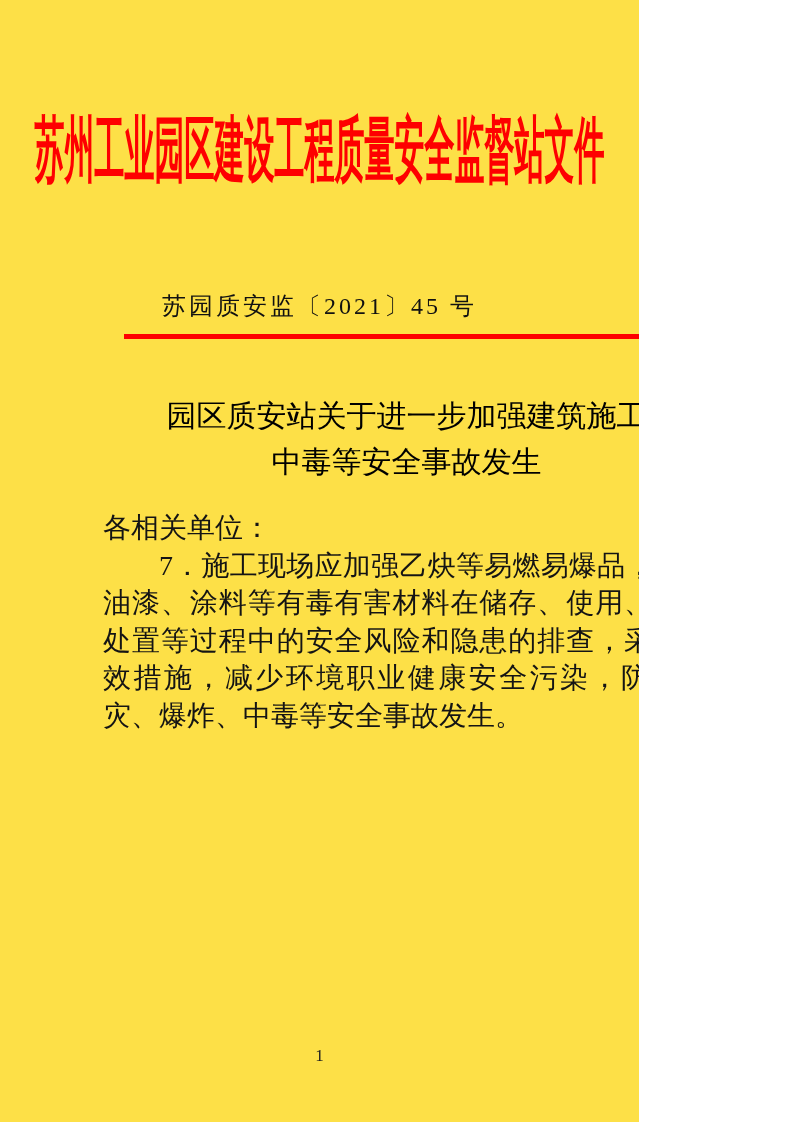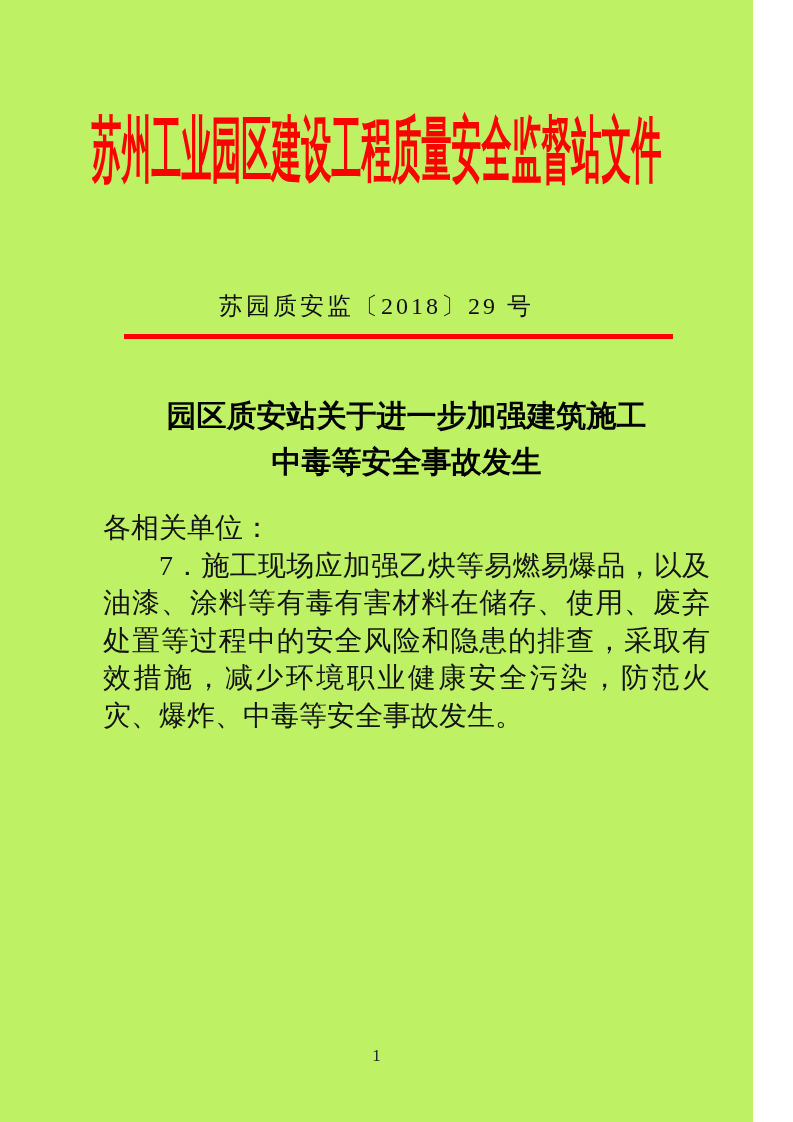--- a/index.html
+++ b/index.html
@@ -2,23 +2,23 @@
 <html><head>
 <meta charset="utf-8">
 <style>
   html, body {
     margin: 0;
     padding: 0;
     background: #ffffff;
   }
   .page {
     position: relative;
-    width: 753px;
+    width: 639px;
     height: 1122px;
-    background: #bef264;
+    background: #fde047;
     overflow: hidden;
     font-family: "Liberation Serif", "DejaVu Serif", serif;
     color: #1a1a1a;
   }
   
   .org-title {
     position: absolute;
     top: 112px;
     left: 0;
     width: 100%;
@@ -52,21 +52,21 @@
     height: 5px;
     background: #fe0000;
   }
   
   .doc-title {
     position: absolute;
     top: 393px;
     left: 103px;
     width: 607px;
     text-align: center;
-    font-weight: bold;
+    font-weight: normal;
     font-size: 30px;
     line-height: 46px;
     color: #000000;
   }
   
   .body-block {
     position: absolute;
     top: 484px;
     left: 103px;
     width: 607px;
@@ -96,21 +96,21 @@
     color: #222222;
   }
 </style>
 </head>
 <body>
 
 <div class="page">
 
   <div class="org-title">苏州工业园区建设工程质量安全监督站文件</div>
 
-  <div class="doc-number">苏园质安监〔2018〕29 号</div>
+  <div class="doc-number">苏园质安监〔2021〕45 号</div>
 
   <div class="red-line"></div>
 
   <div class="doc-title">
     <div>园区质安站关于进一步加强建筑施工</div>
     <div>中毒等安全事故发生</div>
   </div>
 
   <div class="body-block">
     <p>各相关单位：</p>

